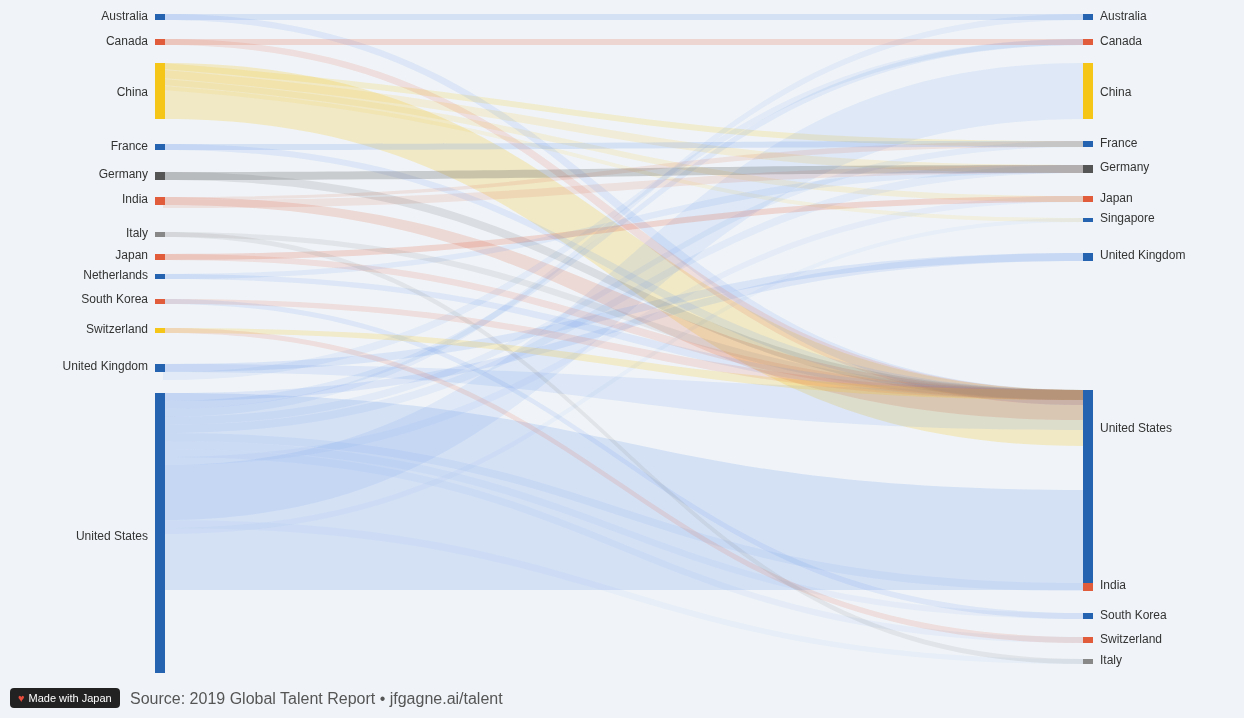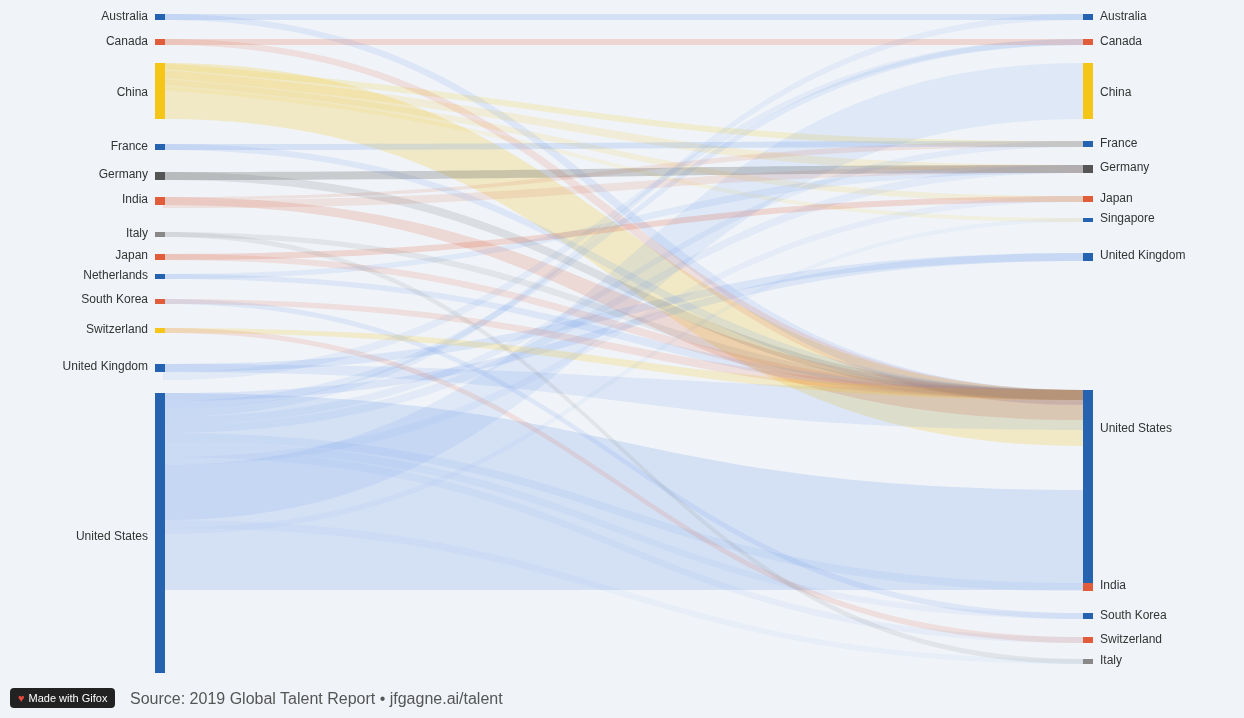--- a/index.html
+++ b/index.html
@@ -209,19 +209,19 @@
     <text x="1100" y="259" font-family="Arial" font-size="12" fill="#333">United Kingdom</text>
     <text x="1100" y="432" font-family="Arial" font-size="12" fill="#333">United States</text>
     <text x="1100" y="589" font-family="Arial" font-size="12" fill="#333">India</text>
     <text x="1100" y="619" font-family="Arial" font-size="12" fill="#333">South Korea</text>
     <text x="1100" y="643" font-family="Arial" font-size="12" fill="#333">Switzerland</text>
     <text x="1100" y="664" font-family="Arial" font-size="12" fill="#333">Italy</text>
   </svg>
 
   <div id="watermark">
     <span style="color:#e74c3c">♥</span>
-    <span>Made with Gifox</span>
+    <span>Made with Japan</span>
   </div>
 
   <div id="source">
     <span>Source: 2019 Global Talent Report • jfgagne.ai/talent</span>
   </div>
 </div>
 
 </body></html>

